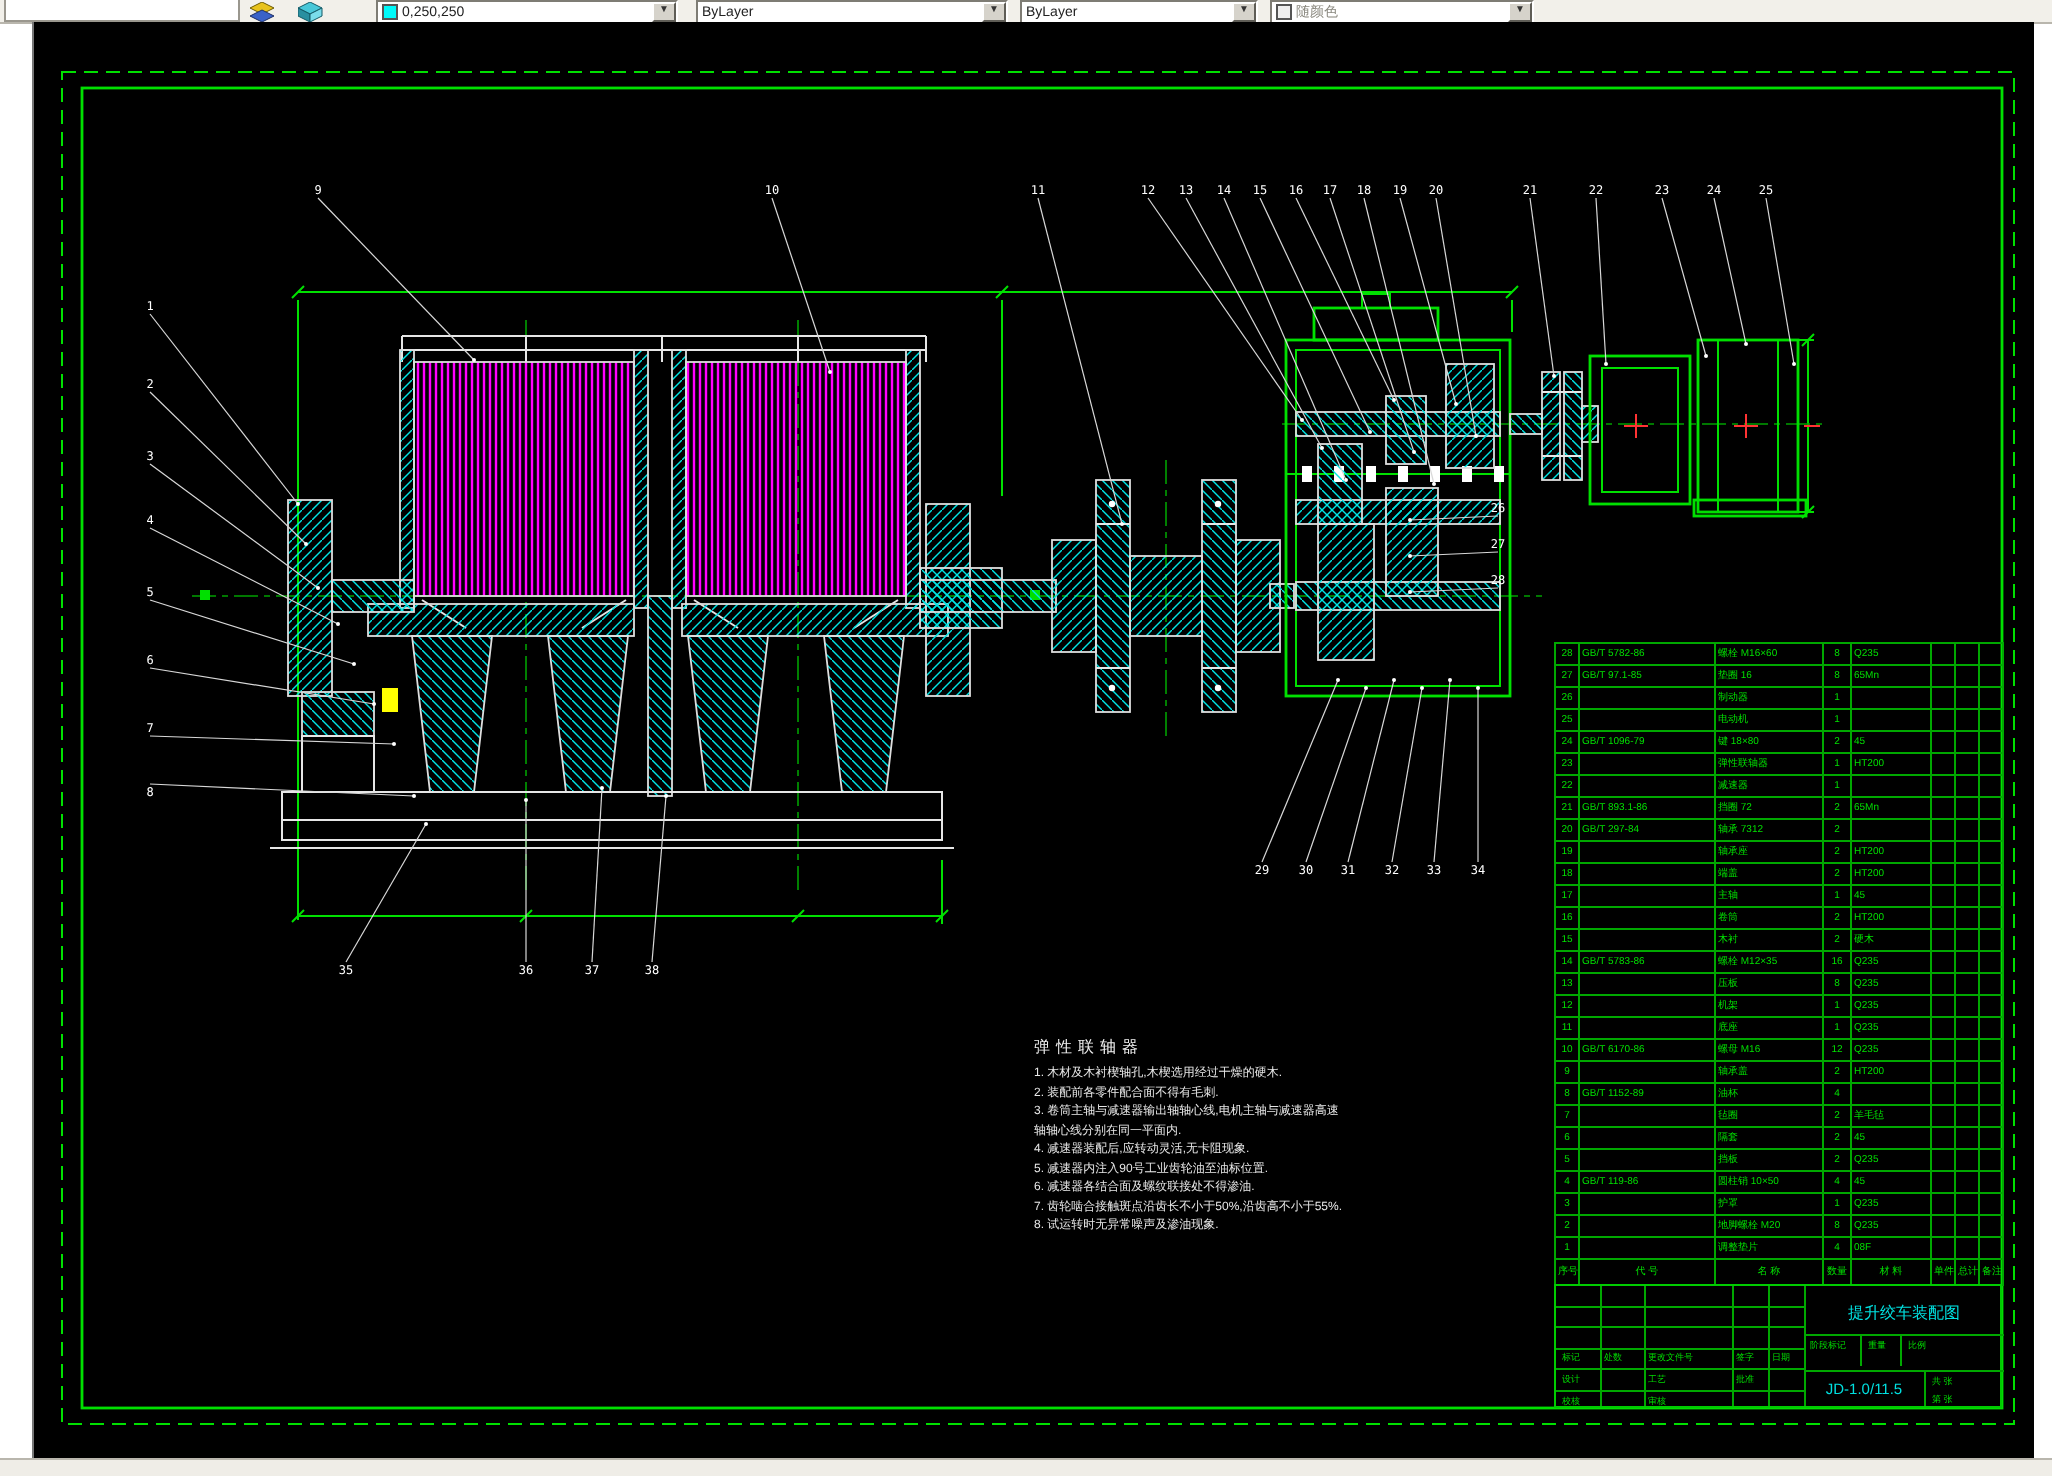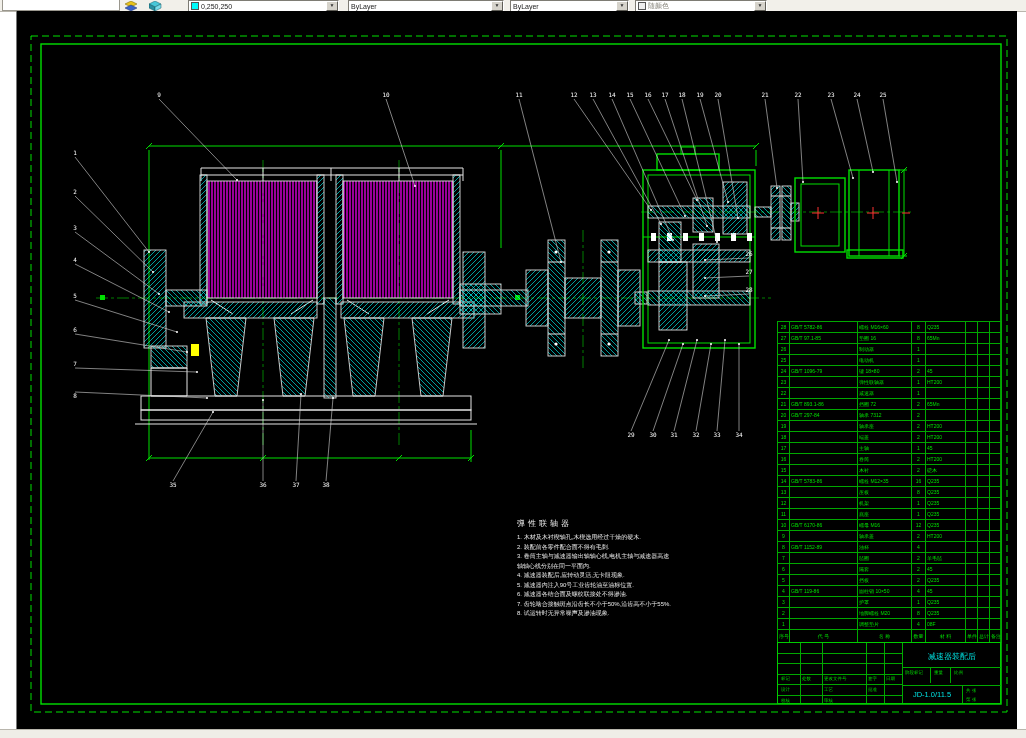--- a/index.html
+++ b/index.html
@@ -717,18 +717,18 @@
     <div class="tbl" style="left:3px;top:55px">校核</div>
     <div class="tbl" style="left:46px;top:44px">工艺</div>
     <div class="tbl" style="left:46px;top:55px">审核</div>
     <div class="tbl" style="left:90px;top:44px">批准</div>
     <div class="tbl" style="left:127px;top:27px">阶段标记</div>
     <div class="tbl" style="left:156px;top:27px">重量</div>
     <div class="tbl" style="left:176px;top:27px">比例</div>
     <div class="tbl" style="left:188px;top:45px">共 张</div>
     <div class="tbl" style="left:188px;top:54px">第 张</div>
 
-    <div class="tb-title">减速器装配后</div>
+    <div class="tb-title">提升绞车装配图</div>
     <div class="tb-code">JD-1.0/11.5</div>
   </div>
 </div>
 
 <div class="bottom-strip"></div>
 
 </body></html>

